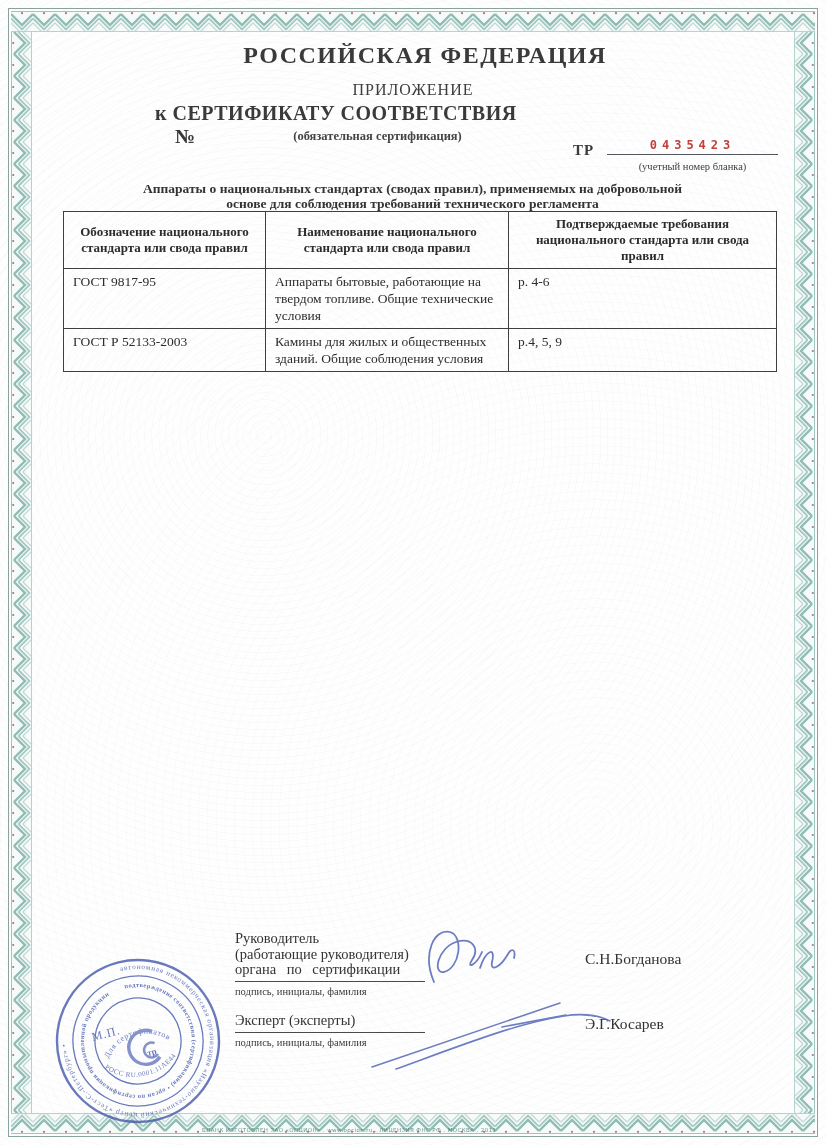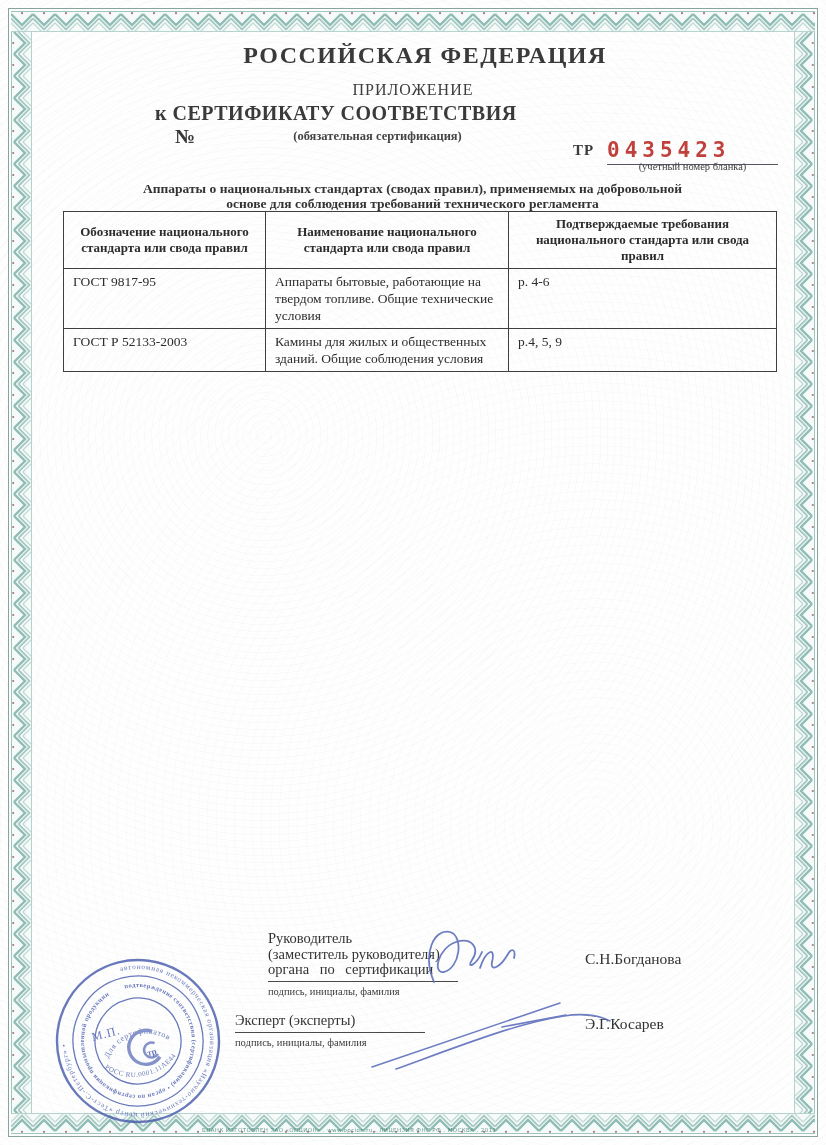--- a/index.html
+++ b/index.html
@@ -18,34 +18,34 @@
   .center{left:0;width:826px;text-align:center;}
   .country-title{top:42px;font-size:24px;font-weight:bold;letter-spacing:1.5px;color:#3a3a3a;padding-left:12px;}
   .doc-type{top:81px;font-size:16px;font-weight:normal;letter-spacing:1px;color:#3d3d3d;}
   .cert-row{top:102px;left:155px;display:flex;flex-direction:column;}
   .cert-label{font-size:20px;font-weight:bold;letter-spacing:0.5px;color:#3a3a3a;white-space:nowrap;}
   .cert-nosign{font-size:20px;font-weight:bold;margin-left:20px;color:#3a3a3a;}
   .cert-number{width:182px;margin-left:12px;text-align:center;font-size:16px;color:#3c3c46;
     border-bottom:1px solid #55555f;padding-bottom:2px;}
   .cert-subtitle{top:129px;left:245px;width:265px;text-align:center;font-size:12.5px;font-weight:bold;color:#444;}
   .tr-label{top:142px;left:573px;font-size:15px;font-weight:bold;letter-spacing:1px;color:#3a3a3a;}
-  .blank-number{top:138px;left:607px;width:171px;font-size:21px;font-weight:bold;
+  .blank-number{top:138px;left:607px;width:171px;text-align:center;font-size:12px;font-weight:bold;
     letter-spacing:5px;color:#c0403c;border-bottom:1px solid #55555f;padding-bottom:2px;
     font-family:"DejaVu Sans Mono", monospace;}
   .blank-caption{top:161px;left:607px;width:171px;text-align:center;font-size:10.5px;color:#3f3f3f;}
   .intro{top:181px;left:56px;width:713px;text-align:center;font-size:13.5px;font-weight:bold;line-height:15px;color:#333;}
   table.standards{position:absolute;top:211px;left:63px;width:713px;border-collapse:collapse;
     font-size:13.5px;color:#2c2c2c;table-layout:fixed;}
   table.standards th, table.standards td{border:1px solid #3f3f3f;padding:4px 9px;}
   table.standards th{font-weight:bold;text-align:center;vertical-align:middle;height:48px;font-size:13px;line-height:16px;}
   table.standards td{text-align:left;vertical-align:top;line-height:17px;}
   .row1 td{height:46px;}
   .row2 td{height:32px;}
   .sig-block{position:absolute;left:235px;font-size:14.5px;line-height:15.5px;color:#333;}
-  .sig-justify{width:190px;margin-left:33px;}
+  .sig-justify{width:190px;}
   .sig-justify .wide{word-spacing:7px;}
   .sig-line{width:190px;border-bottom:1px solid #4a4a4a;height:3px;}
   .sig-caption{font-size:10.5px;color:#3c3c3c;margin-top:2px;}
   .sig-name{position:absolute;left:585px;font-size:15.5px;color:#333;}
   .micro-text{position:absolute;top:1127px;left:202px;width:575px;z-index:3;
     font-family:"DejaVu Sans", sans-serif;font-size:5.5px;letter-spacing:0.4px;color:#4d857a;
     white-space:nowrap;overflow:hidden;opacity:0.85;}
   svg text{font-family:"Liberation Serif", serif;}
 </style>
 </head>
@@ -157,21 +157,21 @@
         <tr class="row2">
           <td>ГОСТ Р 52133-2003</td>
           <td>Камины для жилых и общественных зданий. Общие соблюдения условия</td>
           <td>р.4, 5, 9</td>
         </tr>
       </tbody>
     </table>
 
     <div class="sig-block sig-justify" style="top:931px;">
       <div>Руководитель</div>
-      <div>(заместитель руководителя)</div>
+      <div>(работающие руководителя)</div>
       <div class="wide">органа по сертификации</div>
       <div class="sig-line"></div>
       <div class="sig-caption">подпись, инициалы, фамилия</div>
     </div>
     <div class="sig-name" style="top:950px;">С.Н.Богданова</div>
 
     <div class="sig-block" style="top:1013px;">
       <div>Эксперт (эксперты)</div>
       <div class="sig-line"></div>
       <div class="sig-caption">подпись, инициалы, фамилия</div>

